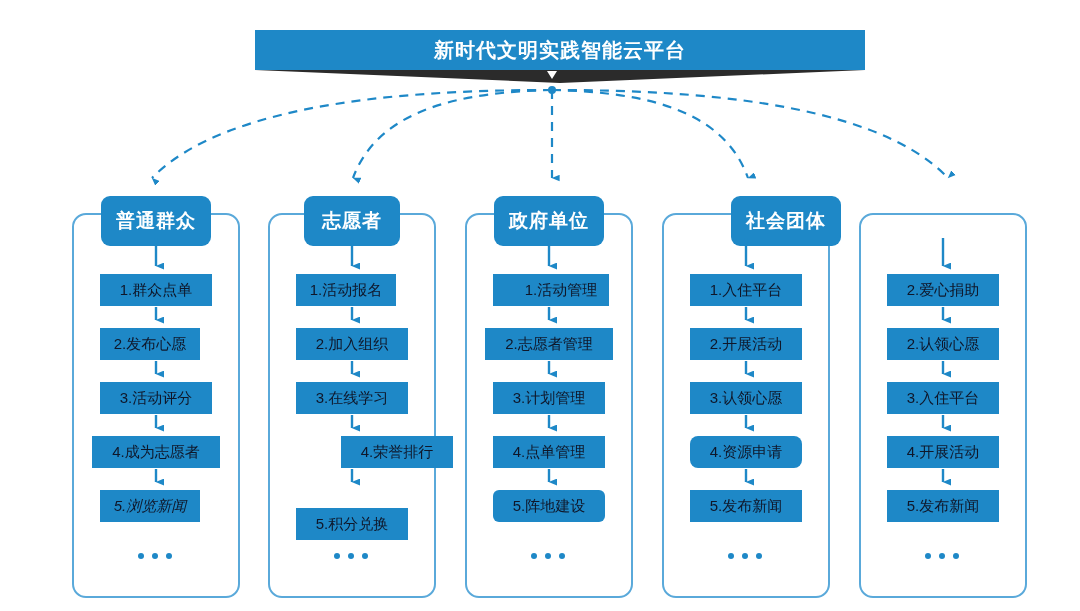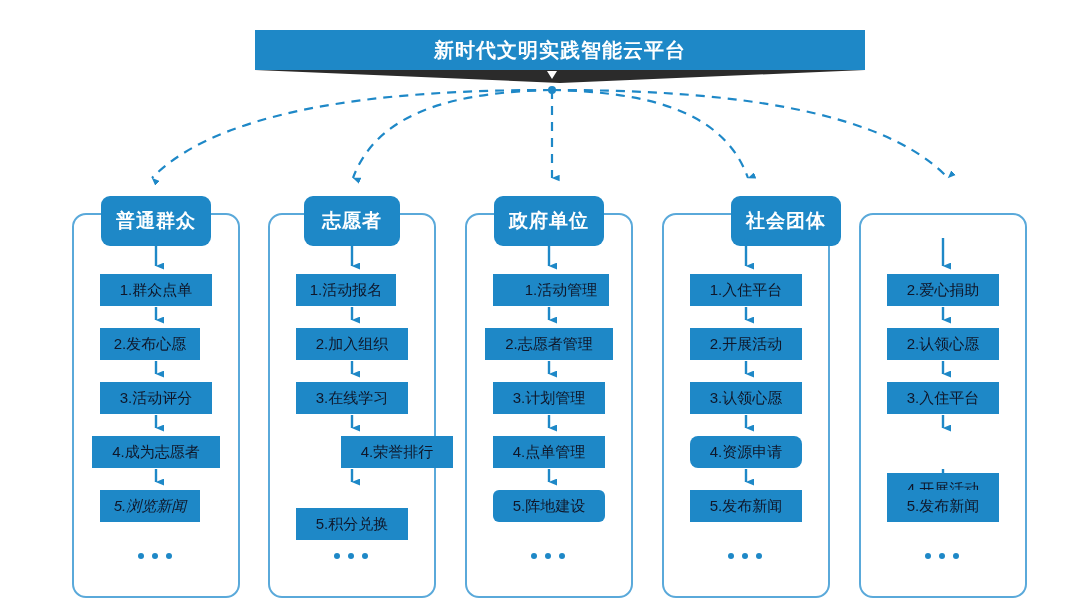--- a/index.html
+++ b/index.html
@@ -183,21 +183,21 @@
   <div class="item" style="left:690px;width:112px;top:490px;">5.发布新闻</div>
   <div class="dots" style="left:728px;top:553px;">
     <span class="dot"></span>
     <span class="dot"></span>
     <span class="dot"></span>
   </div>
 
   <div class="item" style="left:887px;width:112px;top:274px;">2.爱心捐助</div>
   <div class="item" style="left:887px;width:112px;top:328px;">2.认领心愿</div>
   <div class="item" style="left:887px;width:112px;top:382px;">3.入住平台</div>
-  <div class="item" style="left:887px;width:112px;top:436px;margin-top:37px;">4.开展活动</div>
+  <div class="item" style="left:887px;width:112px;top:436px;">4.开展活动</div>
   <div class="item" style="left:887px;width:112px;top:490px;">5.发布新闻</div>
   <div class="dots" style="left:925px;top:553px;">
     <span class="dot"></span>
     <span class="dot"></span>
     <span class="dot"></span>
   </div>
 
 </div>
 
 </body></html>

